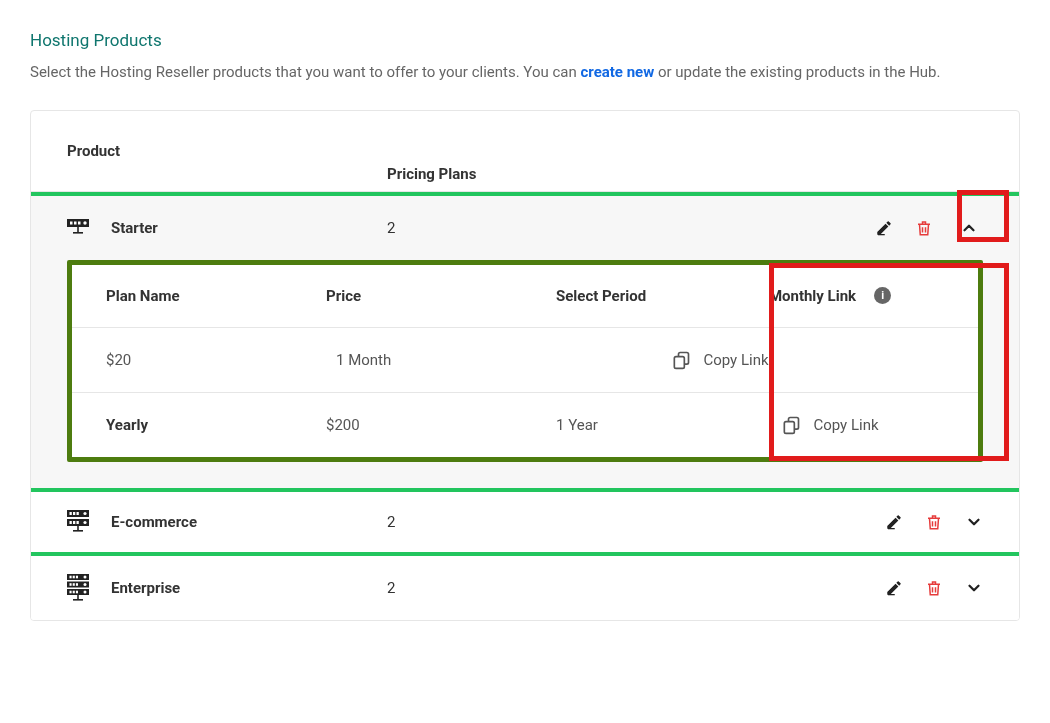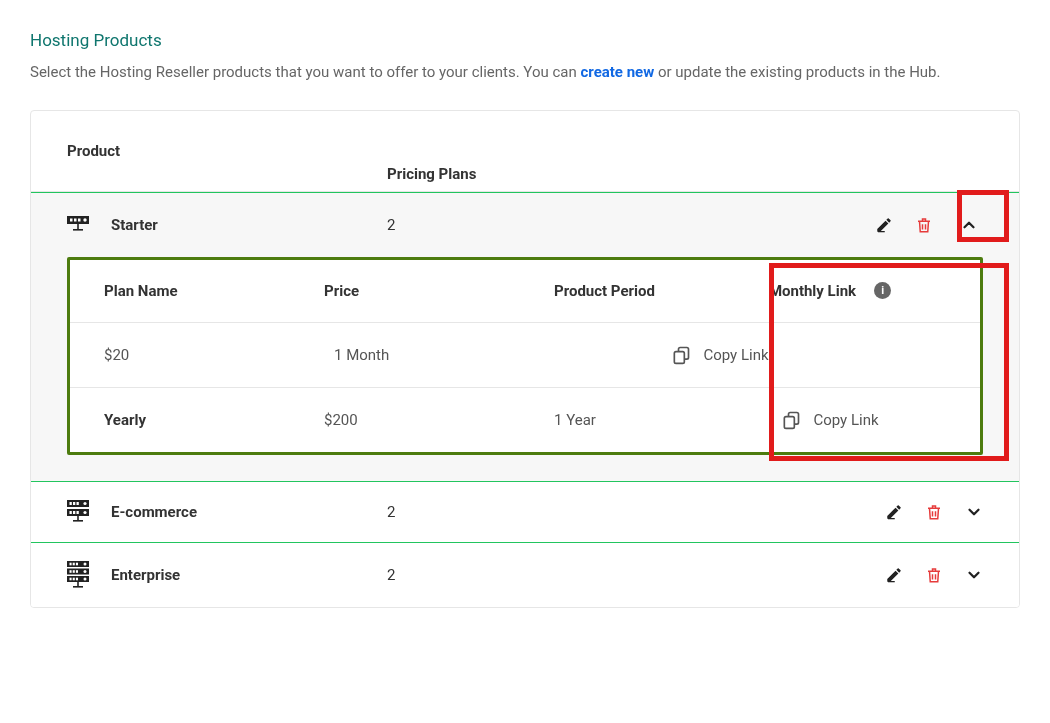--- a/index.html
+++ b/index.html
@@ -45,40 +45,40 @@
     font-weight: 700;
     color: #333;
   }
   .th-product { width: 320px; }
   .th-plans  { flex: 1; margin-top: 46px; }
 
   .product-row {
     display: flex;
     align-items: center;
     padding: 18px 36px;
-    border-top: 1px solid #22c55e;
+    border-top: 4px solid #22c55e;
     background: #fff;
   }
   .product-row.expanded-row { background: #f7f7f7; }
   .product-name-cell { display:flex; align-items:center; width:320px; }
   .product-icon { margin-right: 22px; display:flex; align-items:center; justify-content:center; }
   .product-name { font-weight: 700; font-size: 15px; color:#333; }
   .plans-count { font-size: 15px; color:#333; flex:1; }
   .actions { display:flex; align-items:center; gap:22px; }
   .icon-btn { display:inline-flex; align-items:center; justify-content:center; cursor:pointer; }
 
   .expanded-area {
     background:#f7f7f7;
     padding: 0 36px 26px 36px;
     border-top: none;
   }
 
   .inner-table {
     background:#fff;
-    border:3px solid #4d7c0f;
+    border:5px solid #4d7c0f;
     border-radius:2px;
   }
   .inner-row {
     display:flex;
     align-items:center;
     padding: 22px 34px;
     border-top:1px solid #e6e6e6;
   }
   .inner-row:first-child { border-top:none; }
   .ic-plan {
@@ -182,21 +182,21 @@
       </span>
     </div>
   </div>
 
   <div class="expanded-area">
     <div class="inner-table">
 
       <div class="inner-row inner-header">
         <div class="ic-plan">Plan Name</div>
         <div class="ic-price">Price</div>
-        <div class="ic-billing">Product Period</div>
+        <div class="ic-billing">Select Period</div>
         <div class="ic-checkout">
           <span>Monthly Link</span>
           <span class="info-badge">i</span>
         </div>
       </div>
 
       <div class="inner-row inner-data">
         <div class="ic-price">$20</div>
         <div class="ic-billing">1 Month</div>
         <div class="ic-checkout">

